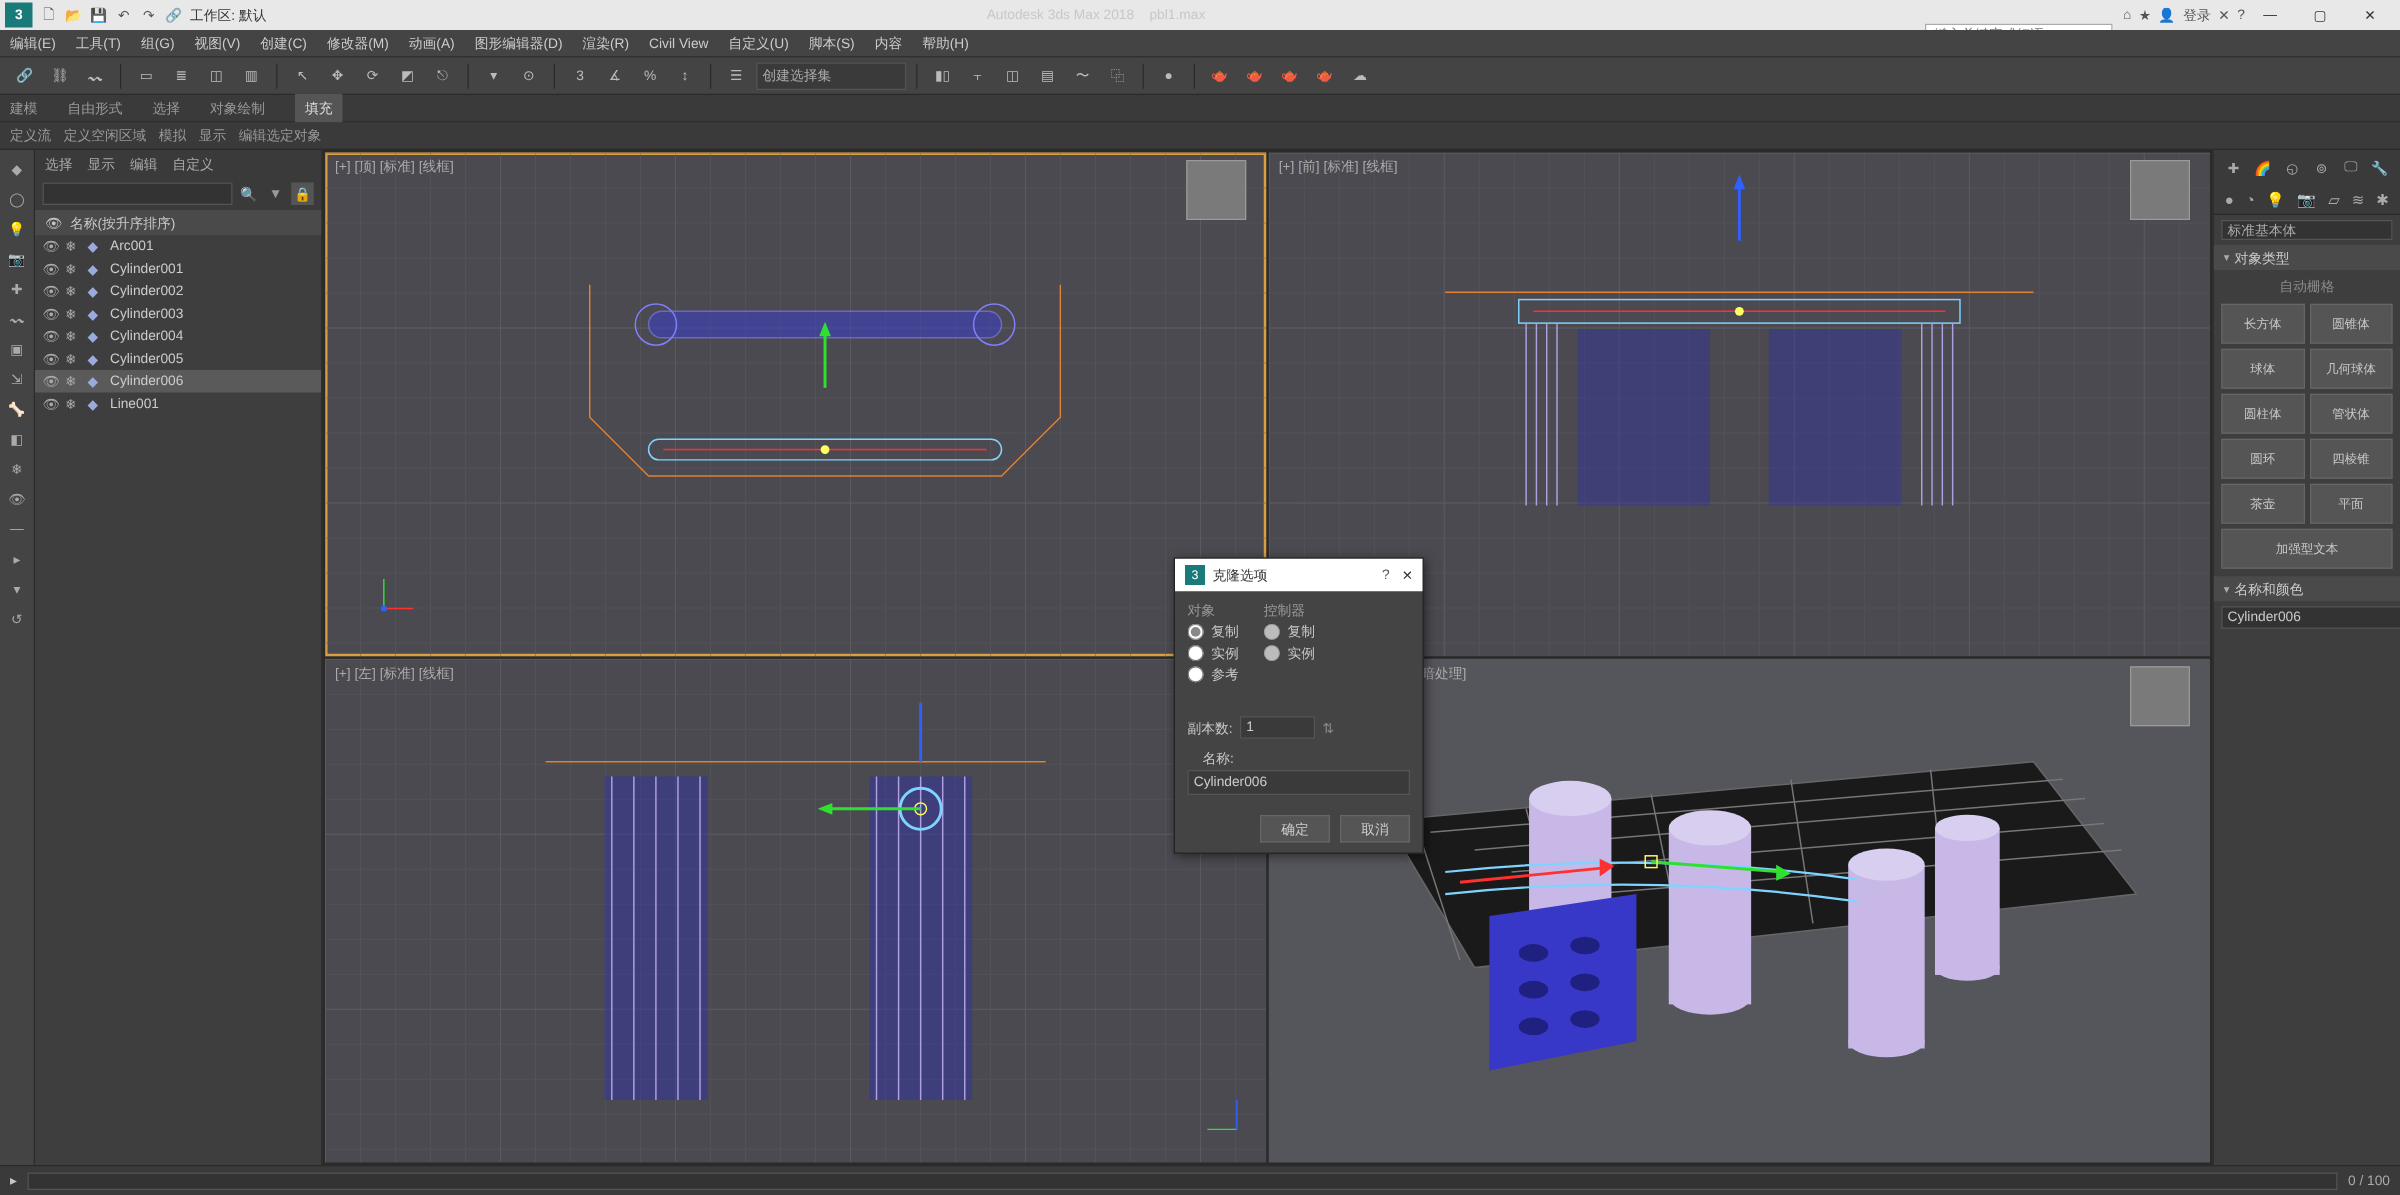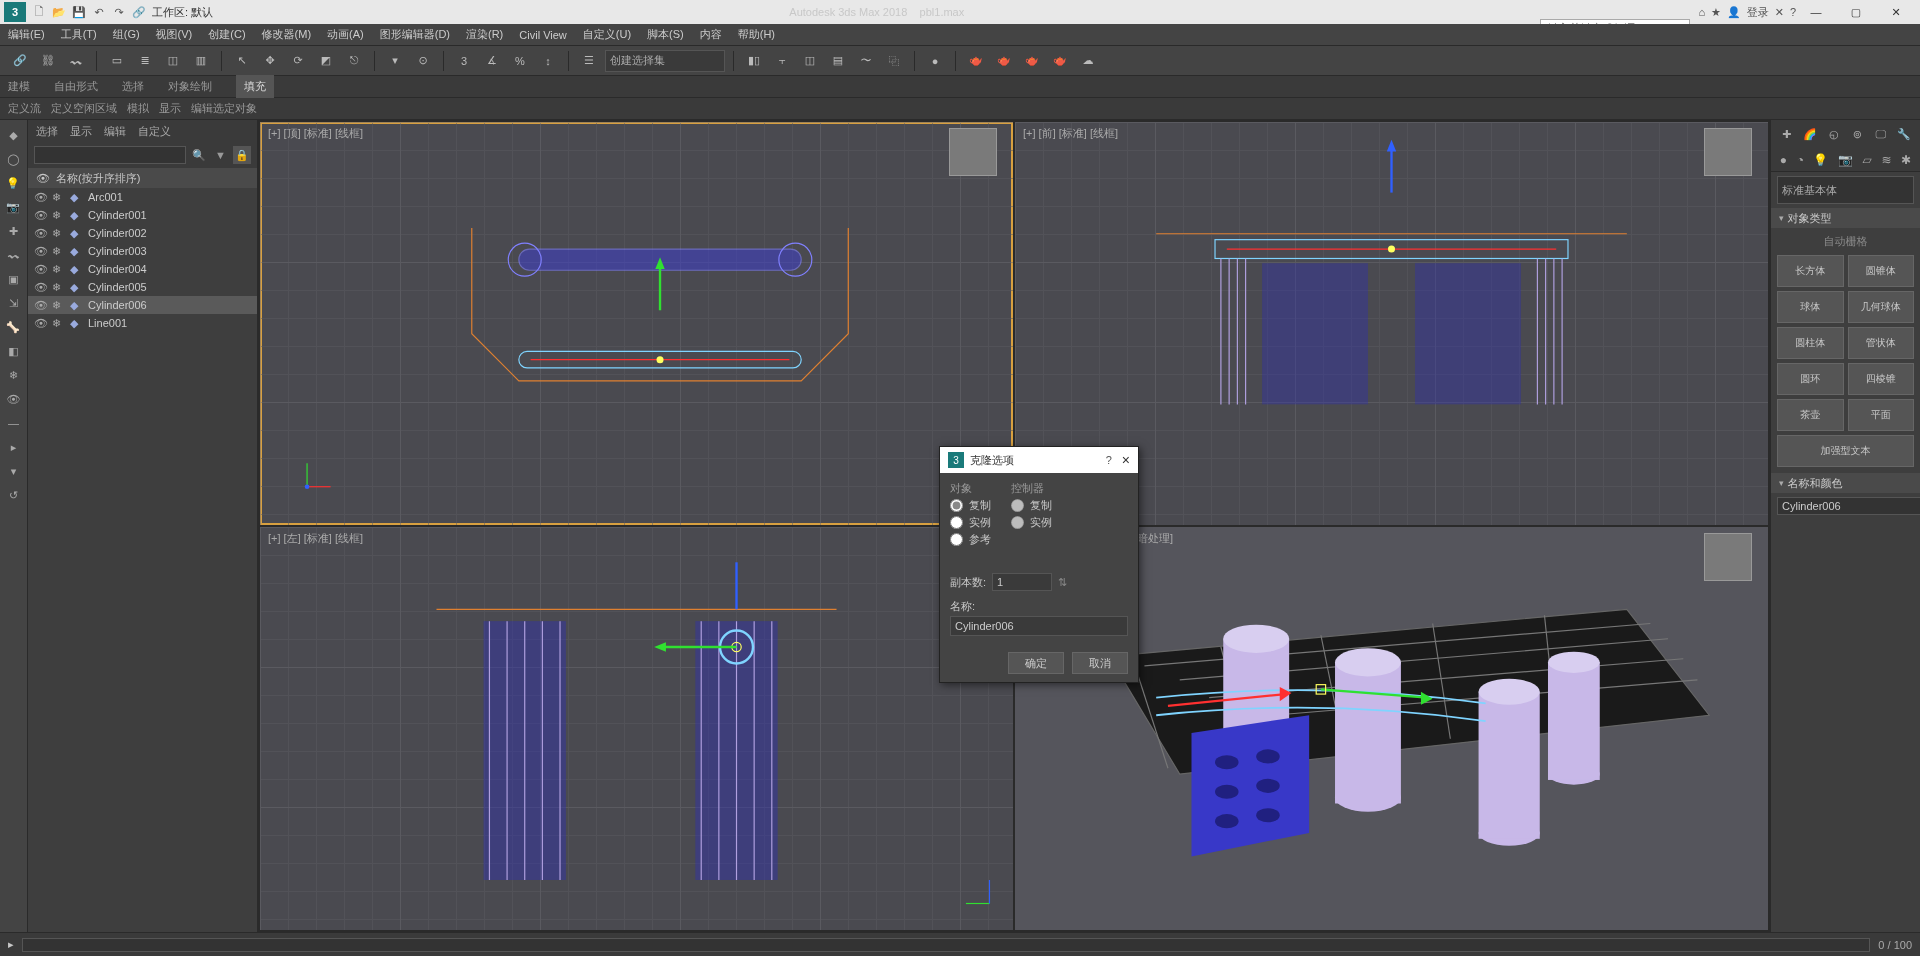--- a/index.html
+++ b/index.html
@@ -59,30 +59,30 @@
 .dlg-title .help { color:#555; margin-right:10px; }
 .dlg-title .close { color:#333; font-size:14px; }
 .dlg-body { padding:8px 10px; }
 .dlg-row { display:flex; gap: 20px; margin-bottom:4px; }
 .dlg-group-h { color:#999; margin-bottom:2px; }
 .dlg-radio { display:flex; align-items:center; gap:6px; margin:2px 0; }
 .dlg-radio input { accent-color:#888; }
 .dlg-radio.disabled { color:#777; }
 .dlg-field { display:flex; align-items:center; gap:6px; margin-top:24px; }
 .dlg-field .spin { width:60px; height:18px; background:#3a3a3a; border:1px solid #555; padding:0 4px; color:#ccc; }
-.dlg-label { margin-top:8px; }
+.dlg-label { margin-top:8px;margin-left:12px; }
 .dlg-input { width:100%; height:20px; background:#3a3a3a; border:1px solid #555; color:#ccc; padding:0 4px; margin-top:2px; }
 .dlg-buttons { display:flex; justify-content:flex-end; gap:8px; padding:8px 10px; }
 .dlg-btn { width:56px; height:22px; background:#555; border:1px solid #666; color:#ccc; display:flex; align-items:center; justify-content:center; }
 .rightpanel { width: 150px; background:#3e3e3e; border-left:1px solid #2a2a2a; display:flex; flex-direction:column; }
 .cmd-tabs { height:28px; display:flex; align-items:center; justify-content:space-around; padding:0 4px; background:#3a3a3a; }
 .cmd-tabs span { width:18px; height:18px; display:flex; align-items:center; justify-content:center; color:#aaa; }
 .cmd-sub { height:24px; display:flex; align-items:center; justify-content:space-around; padding:0 4px; background:#3a3a3a; border-bottom:1px solid #2a2a2a; }
 .cmd-sub span { color:#aaa; font-size:12px; }
-.cmd-dd { height:28px; background:#333; border:1px solid #555; margin:4px 6px; padding:0 4px; display:flex; align-items:center; color:#aaa; }
+.cmd-dd { height:16px; background:#333; border:1px solid #555; margin:4px 6px; padding:0 4px; display:flex; align-items:center; color:#aaa; }
 .rollout-h { height:20px; background:#4a4a4a; display:flex; align-items:center; padding:0 8px; color:#ccc; }
 .rollout-h::before { content:"▾"; margin-right:4px; color:#aaa; font-size:9px; }
 .rollout-body { padding:6px; }
 .prim-grid { display:grid; grid-template-columns:1fr 1fr; gap:4px; }
 .prim-btn { height:32px; background:#555; border:1px solid #666; display:flex; align-items:center; justify-content:center; color:#c8c8c8; font-size:10px; }
 .auto-chk { text-align:center; color:#888; margin-bottom:6px; }
 .name-row { display:flex; align-items:center; gap:4px; padding:4px 6px; }
 .name-row input { flex:1; height:18px; background:#333; border:1px solid #555; color:#ccc; padding:0 4px; }
 .timeline { height:24px; background:#3a3a3a; border-top:1px solid #2a2a2a; display:flex; align-items:center; padding:0 8px; gap:8px; }
 .timeline .track { flex:1; height:14px; background:#333; border:1px solid #555; position:relative; }

